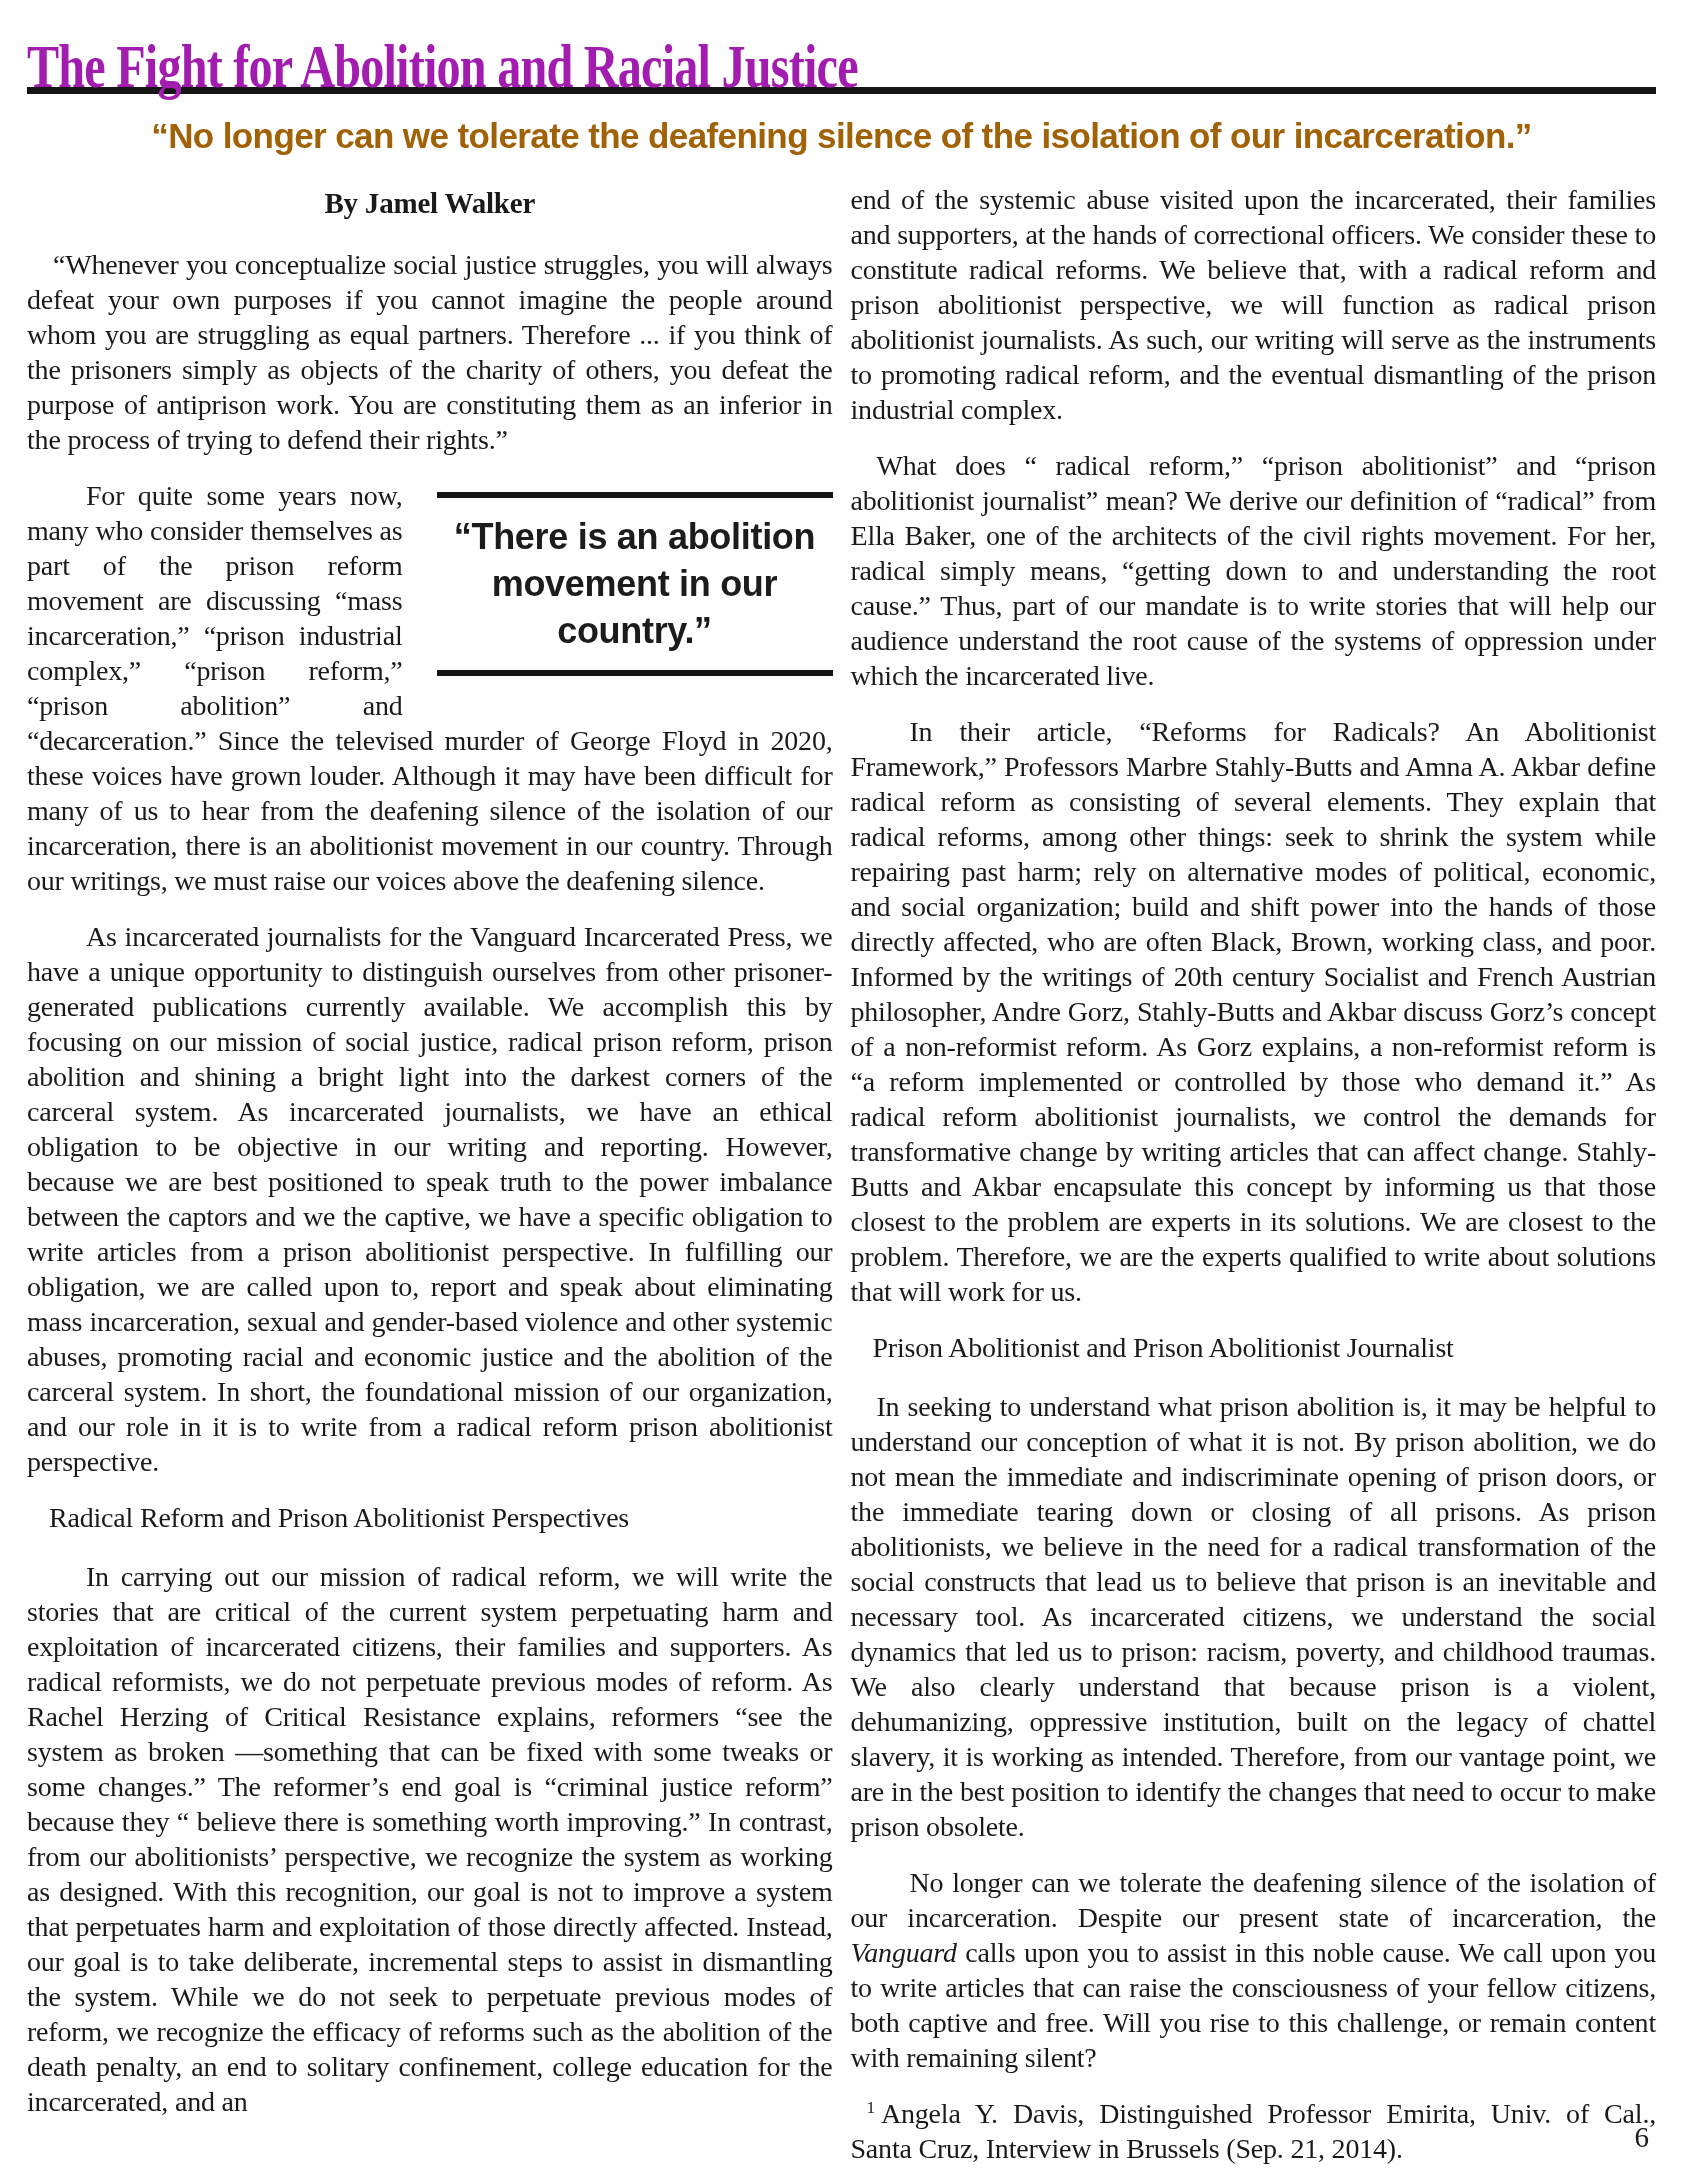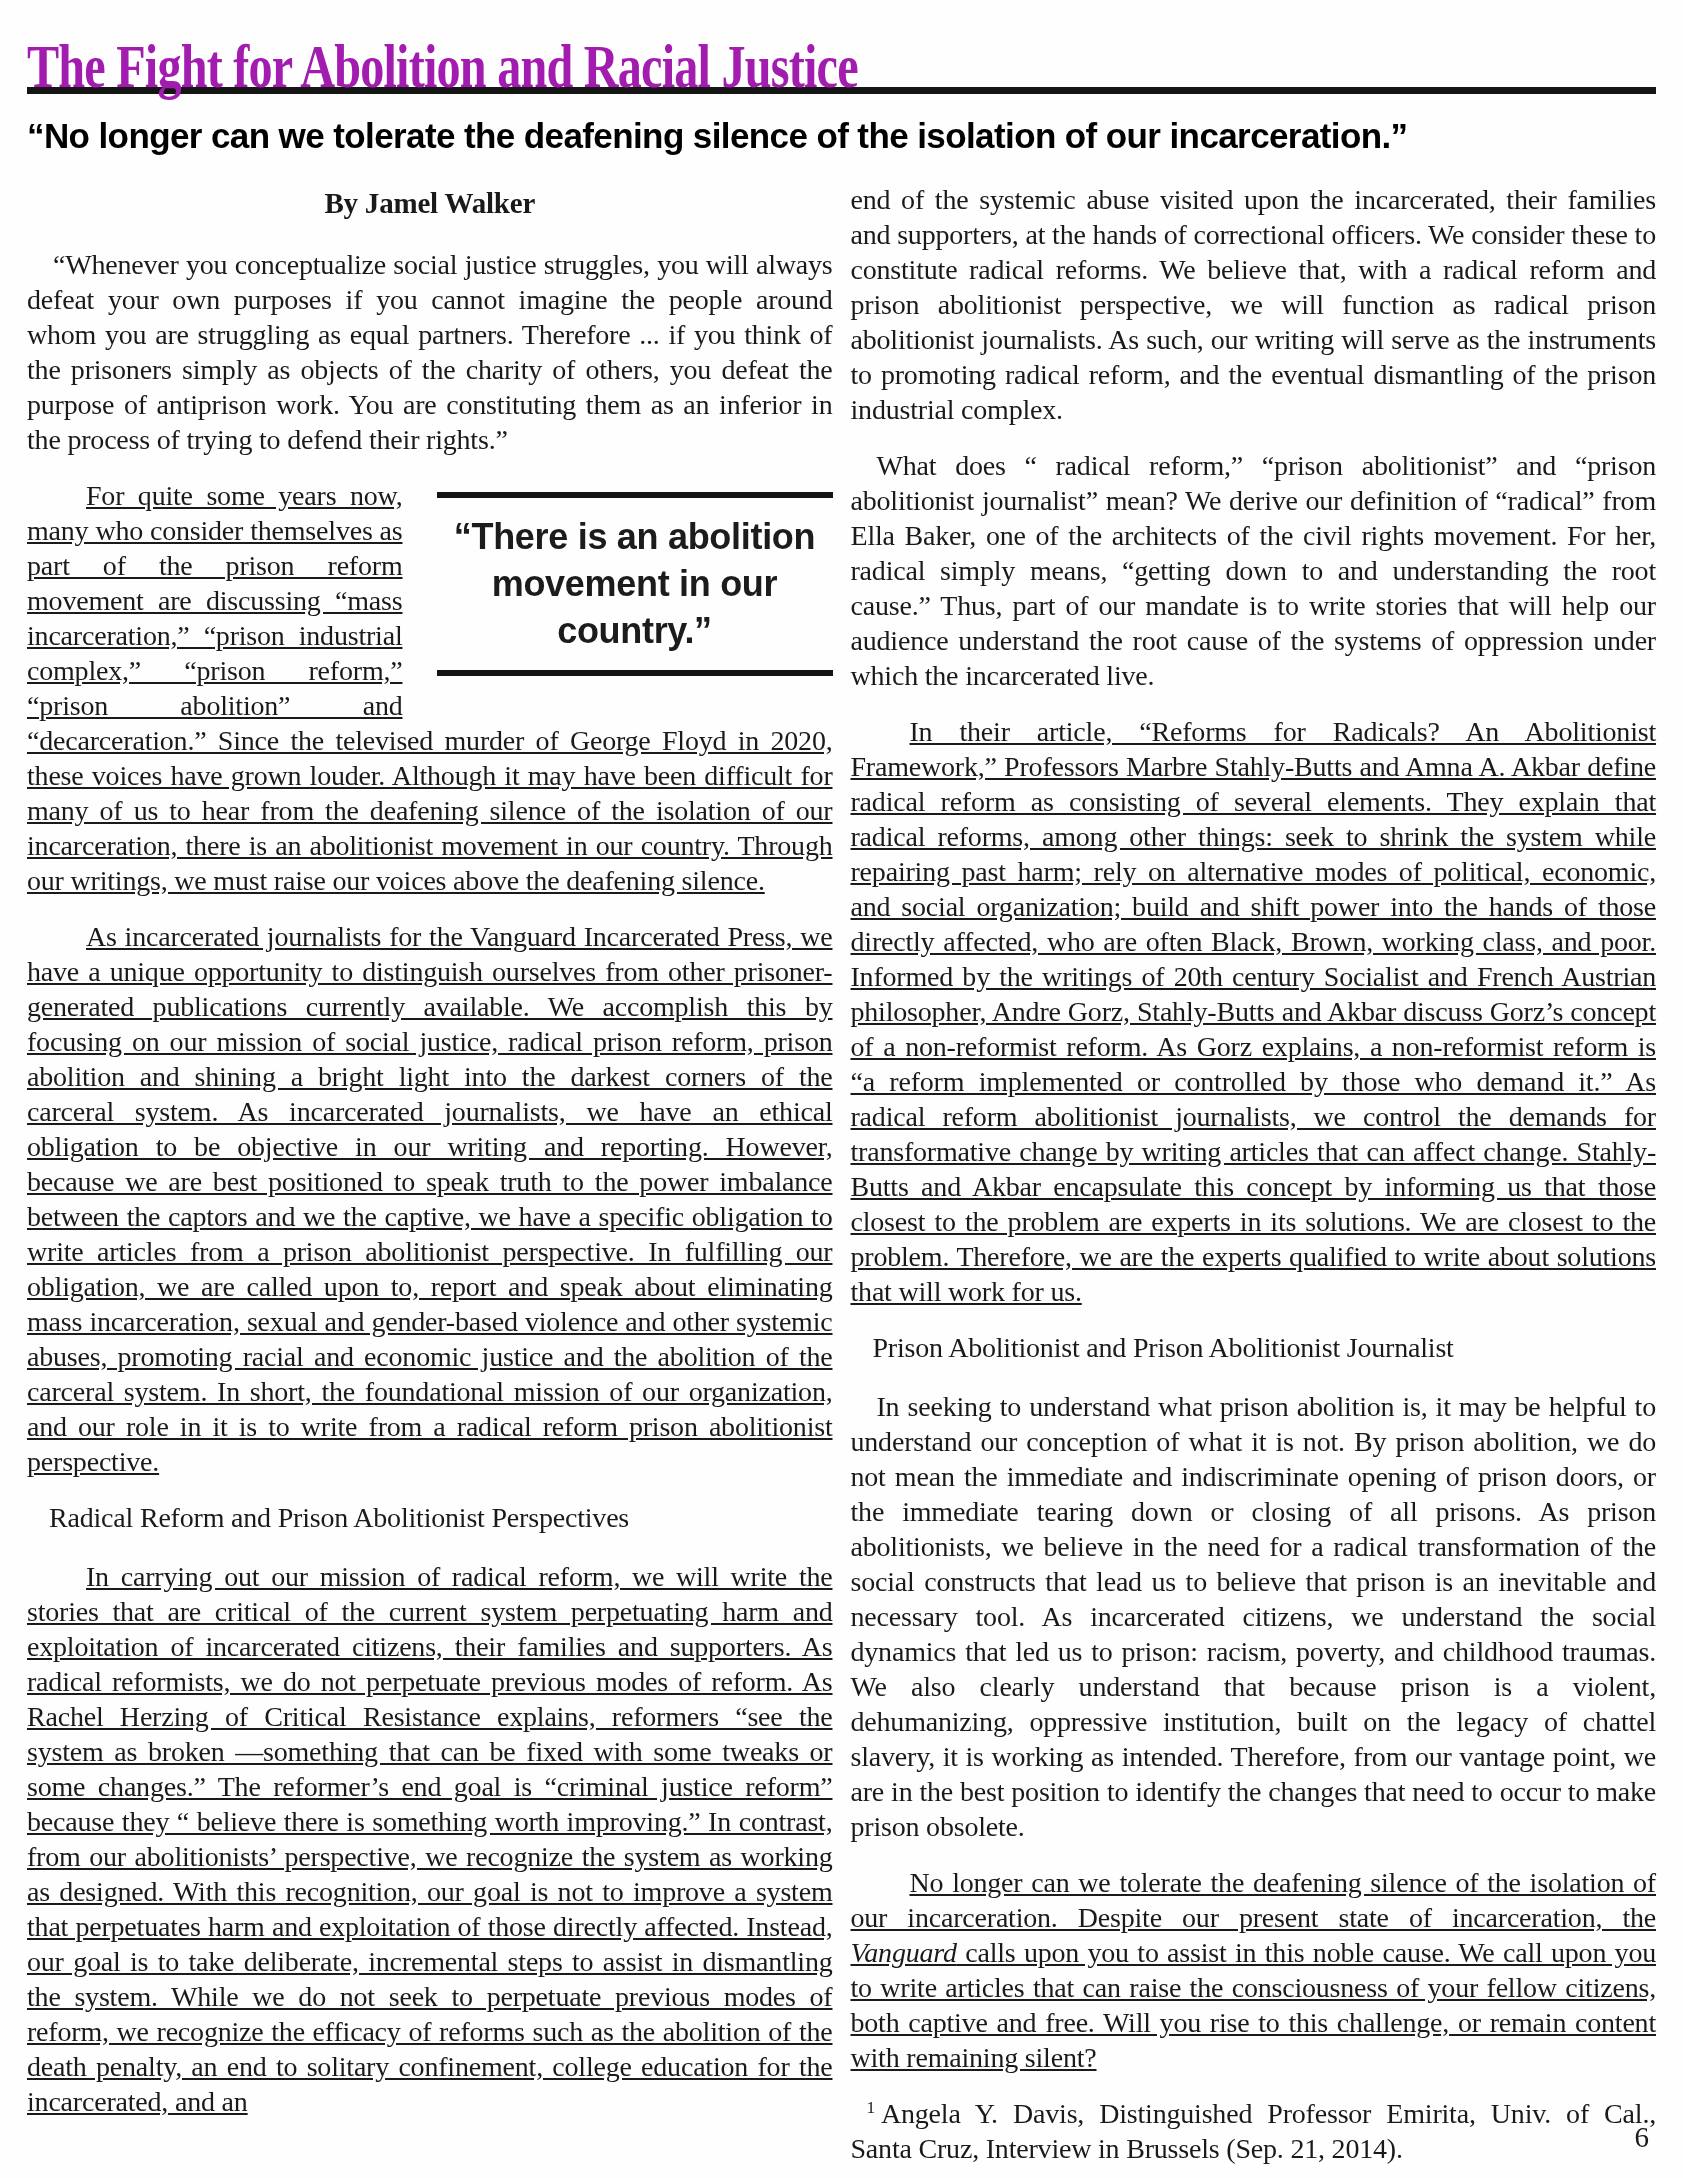--- a/index.html
+++ b/index.html
@@ -28,25 +28,26 @@
     transform: scaleX(0.79);
     transform-origin: left bottom;
   }
   .title-rule {
     height: 7px;
     background: #151515;
     margin-top: -10px;
   }
   .subtitle {
     margin-top: 22px;
+    text-align: center;
     font-family: "Liberation Sans", sans-serif;
     font-weight: bold;
     font-size: 35px;
     letter-spacing: -0.6px;
-    color: #000000;
+    color: #a16207;
   }
   .columns {
     display: flex;
     gap: 18px;
     margin-top: 26px;
   }
   .col {
     flex: 1 1 0;
     min-width: 0;
     font-size: 28px;
@@ -56,21 +57,21 @@
     color: #1a1a1a;
   }
   .col p { margin: 0 0 21px 0; }
   .byline {
     text-align: center;
     font-weight: bold;
     font-size: 29px;
     margin: 4px 0 26px 0 !important;
   }
   .indent-sm { text-indent: 26px; }
-  .indent-lg { text-indent: 59px; text-decoration: underline; }
+  .indent-lg { text-indent: 59px; }
   .no-indent { text-indent: 0; }
   .attribution {
     text-align: left;
     text-indent: 48px;
   }
   .pullquote {
     float: right;
     width: 396px;
     box-sizing: border-box;
     border-top: 6px solid #141414;

